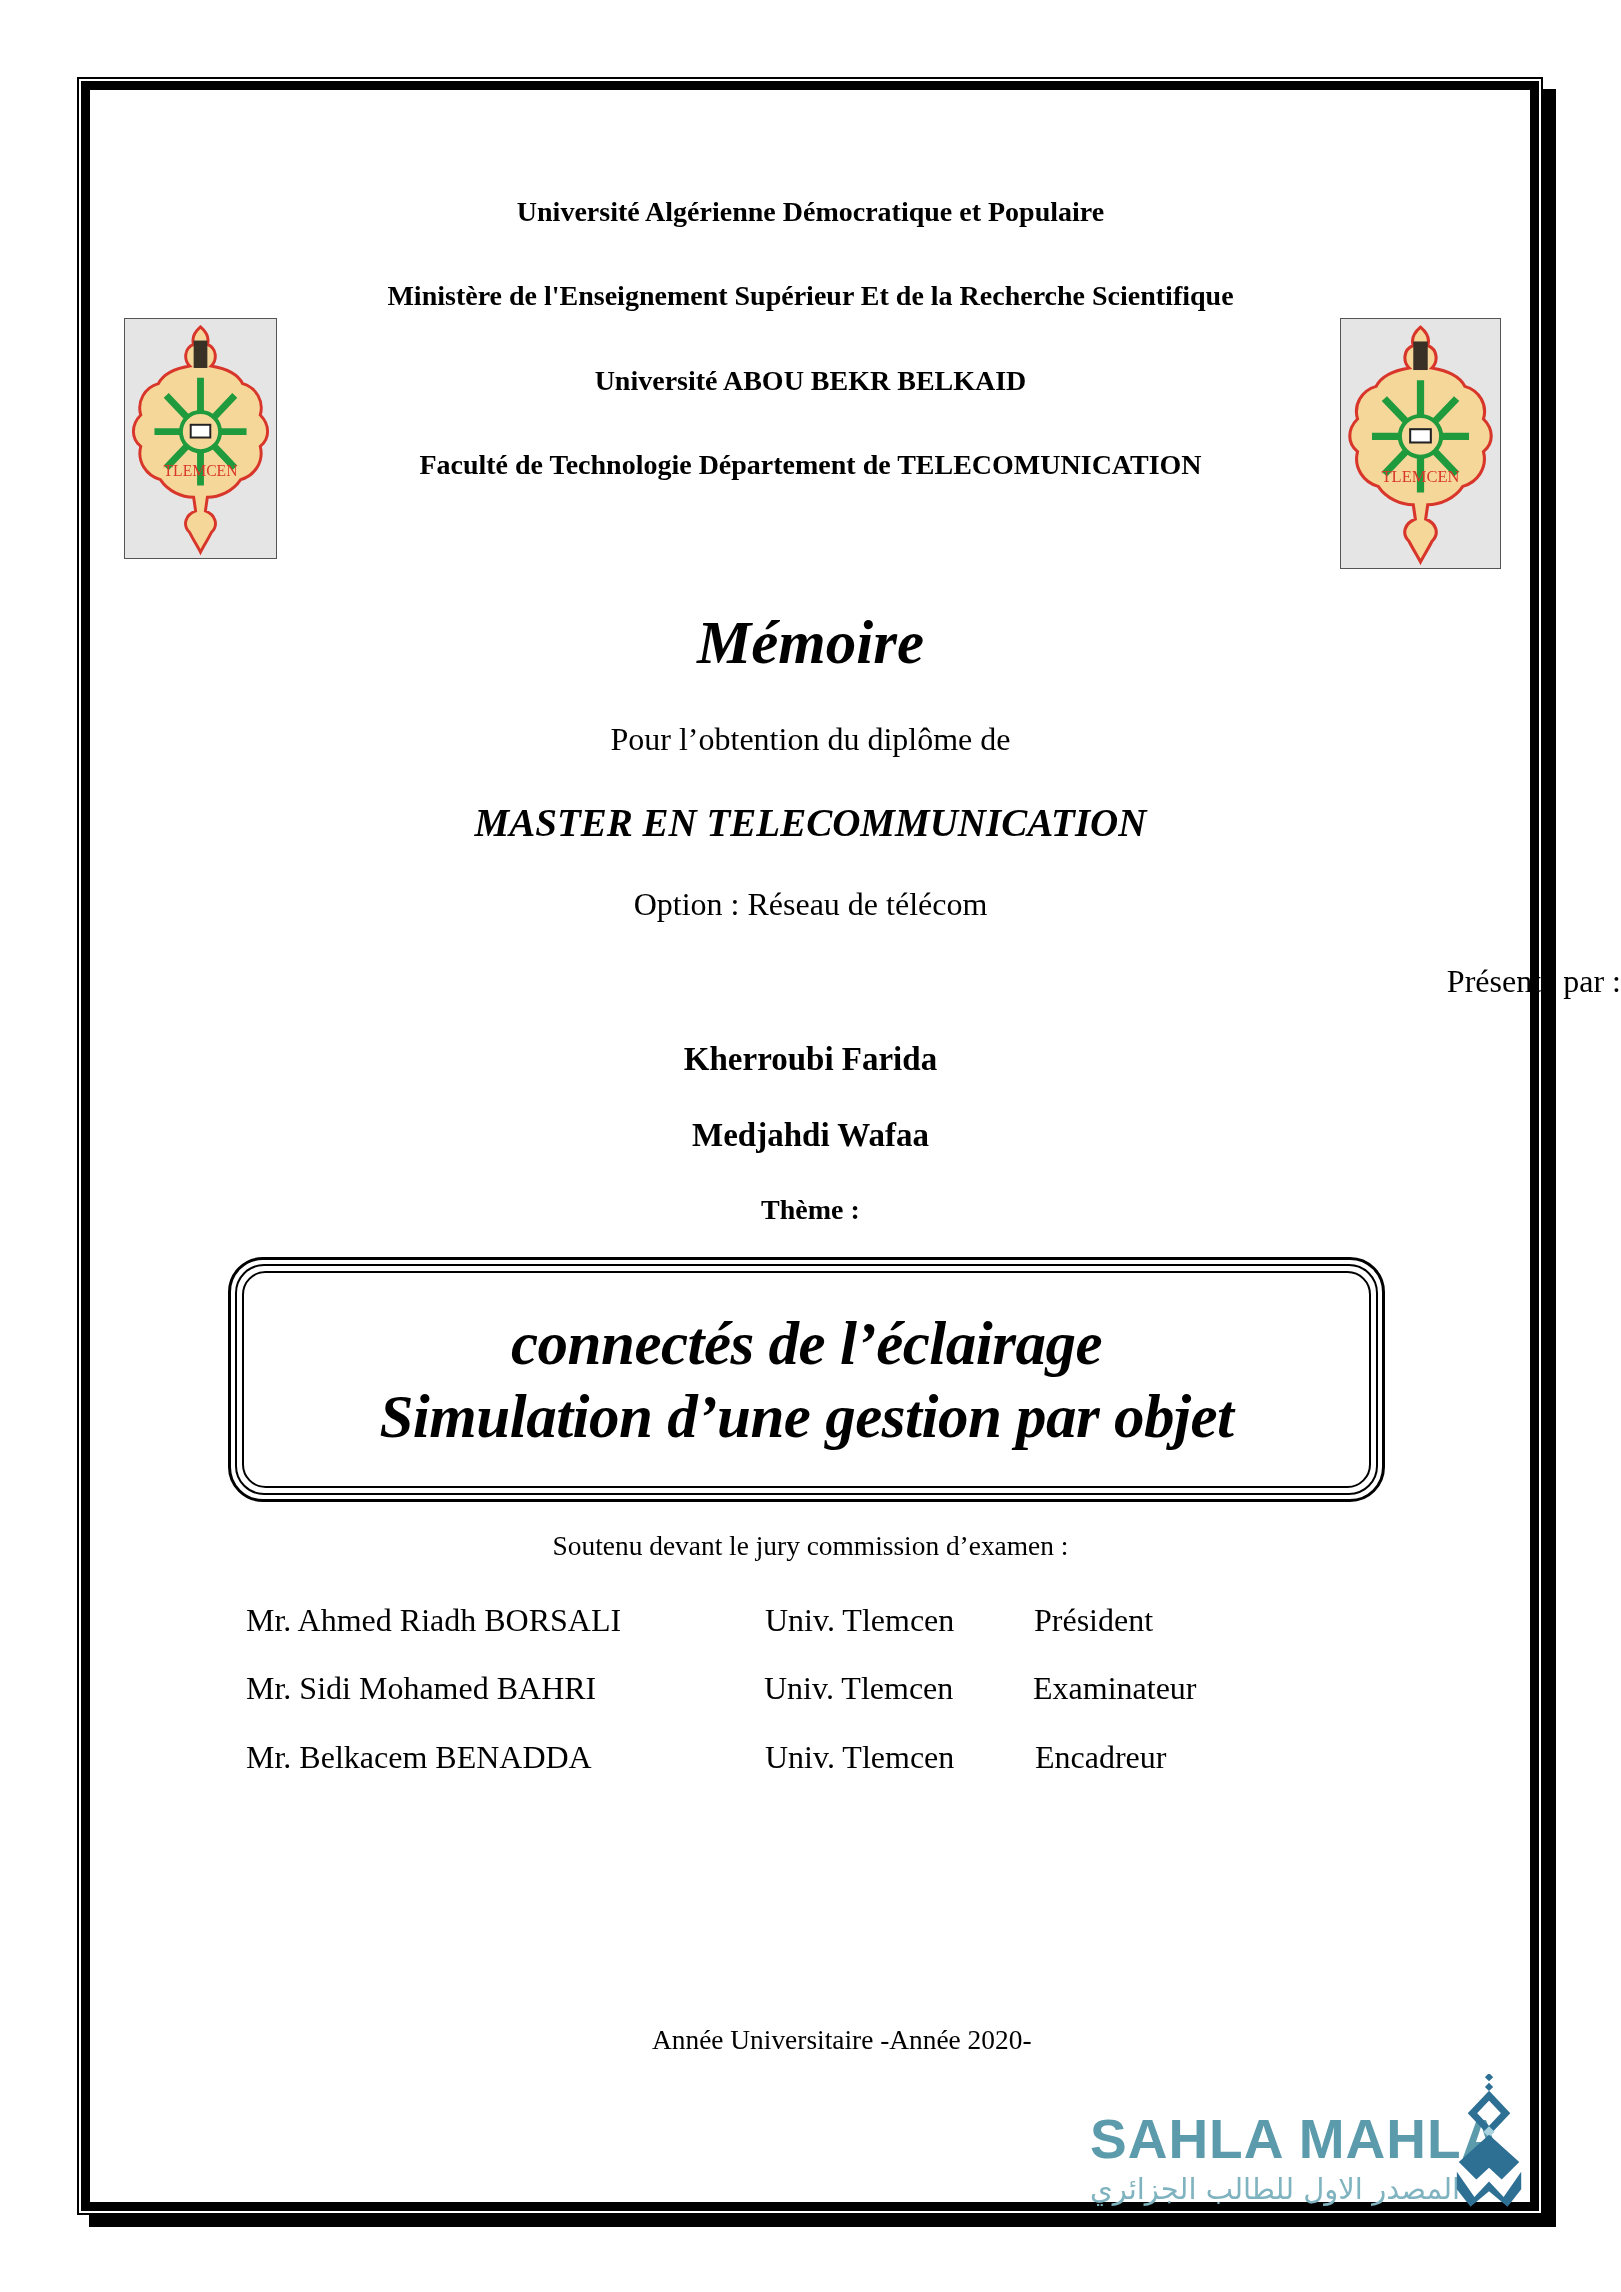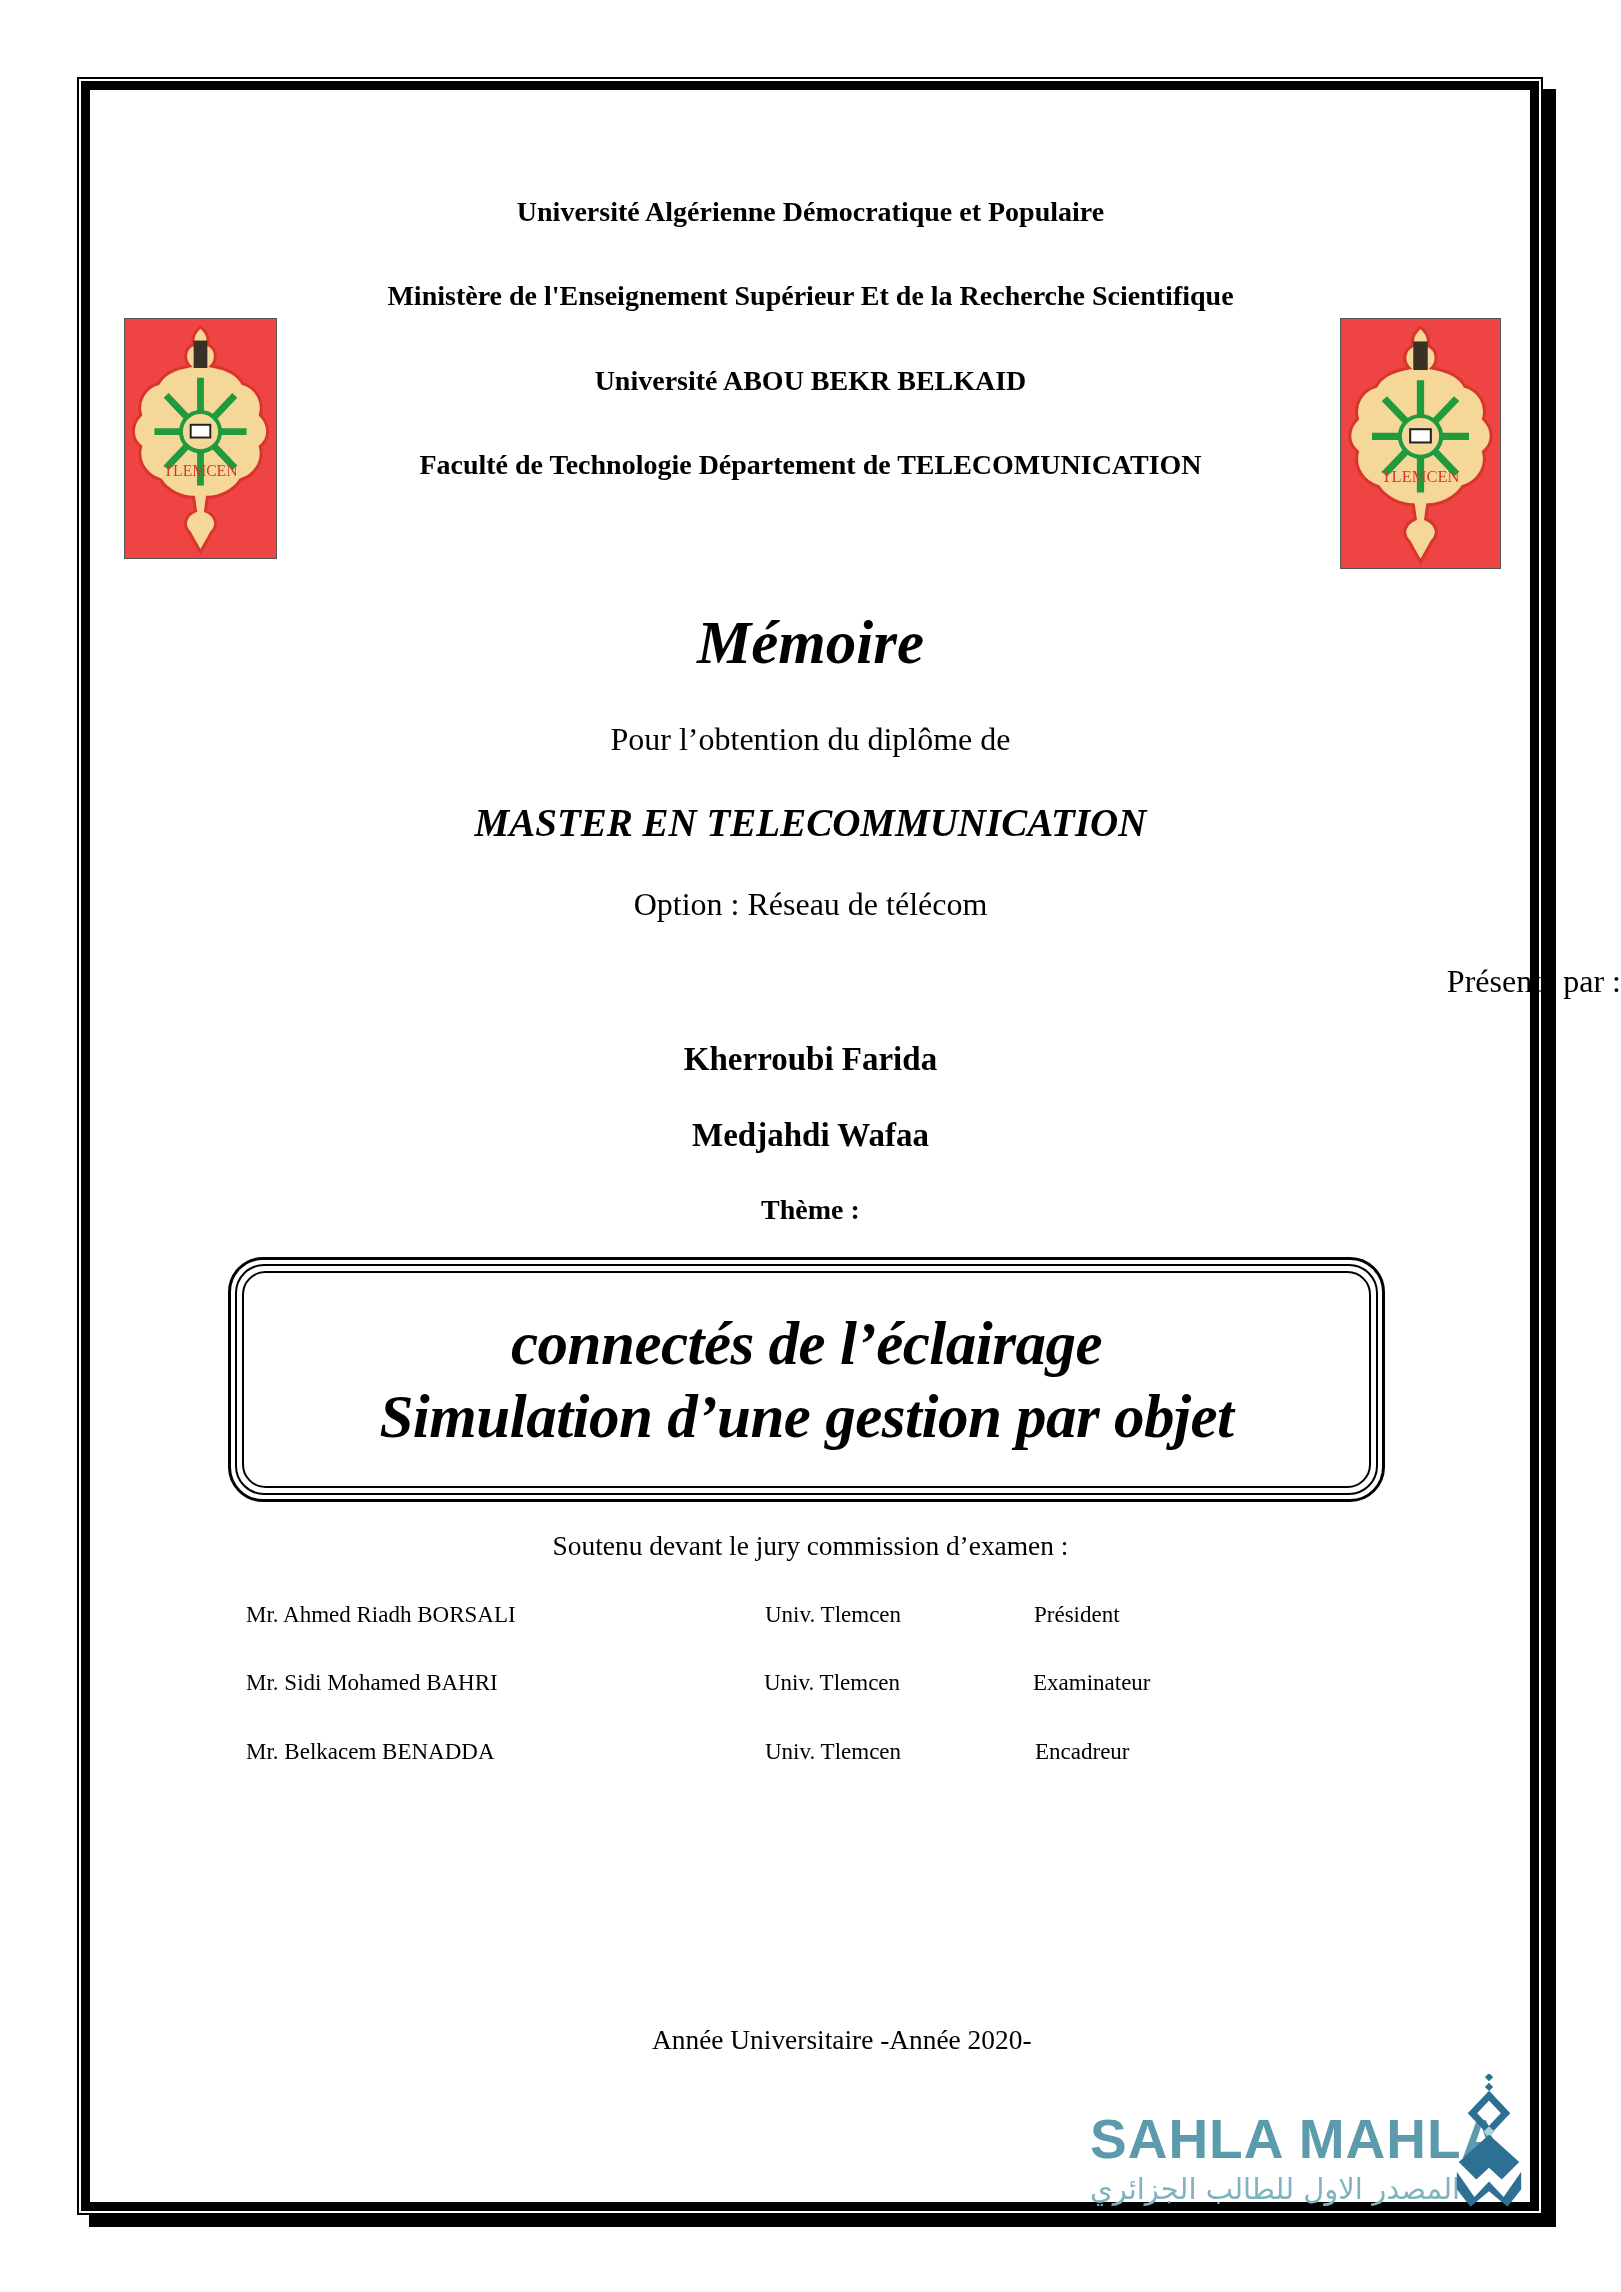--- a/index.html
+++ b/index.html
@@ -7,35 +7,35 @@
   .abs { position:absolute; }
   .center { left:0; width:1621px; text-align:center; }
 
   
   .frame-shadow-right { left:1542px; top:89px; width:13.7px; height:2138px; background:#000; }
   .frame-shadow-bottom { left:89px; top:2213px; width:1466px; height:13.7px; background:#000; }
   .frame-outer-thin { left:77px; top:77px; width:1466px; height:2138px; border:2px solid #000; box-sizing:border-box; }
   .frame-thick { left:81px; top:81px; width:1458px; height:2130px; border:9.8px solid #000; box-sizing:border-box; background:#fff; }
 
   .hdr { font-family:"Liberation Serif", serif; font-weight:bold; font-size:28px; }
-  .logo { border:1px solid #555; background:#ef4444; box-sizing:border-box; }
+  .logo { border:1px solid #555; background:#e5e5e5; box-sizing:border-box; }
 
   .memoire { font-family:"Liberation Serif", serif; font-style:italic; font-weight:bold; font-size:61px; }
   .normal30 { font-size:32px; }
   .master { font-style:italic; font-weight:bold; font-size:39px; }
   .name { font-weight:bold; font-size:33px; }
   .theme { font-weight:bold; font-size:28px; }
 
   .title-box { left:228px; top:1257px; width:1157px; height:245px; box-sizing:border-box; border:3.9px solid #000; border-radius:35px; }
   .title-box-mid { position:absolute; left:3.9px; top:3.9px; right:3.9px; bottom:3.9px; border:2.9px solid #000; border-radius:29px; }
   .title-box-in { position:absolute; left:10.8px; top:10.8px; right:10.8px; bottom:10.8px; border:2.9px solid #000; border-radius:23.5px; display:flex; flex-direction:column; justify-content:center; align-items:center; }
   .title-line { font-style:italic; font-weight:bold; font-size:61px; line-height:73px; letter-spacing:-0.5px; }
 
   .jury-head { font-size:27.4px; }
-  .jury-row { left:0; width:1621px; height:39px; font-size:23px; }
+  .jury-row { left:0; width:1621px; height:39px; font-size:32px; }
   .jury-row span { position:absolute; top:0; white-space:nowrap; }
 
   .annee { font-size:27.4px; }
 
   .watermark { left:1090px; top:2107px; width:451px; height:118px; }
   .wm-text { position:absolute; left:0; top:0; font-family:"Liberation Sans", sans-serif; font-weight:bold; font-size:55px; color:#5b9bab; letter-spacing:1px; }
   .wm-arabic { position:absolute; left:0; top:65px; font-family:"DejaVu Sans", sans-serif; font-size:29px; color:#7fb3bf; direction:rtl; unicode-bidi:bidi-override; white-space:nowrap; }
 </style>
 </head>
 <body>

